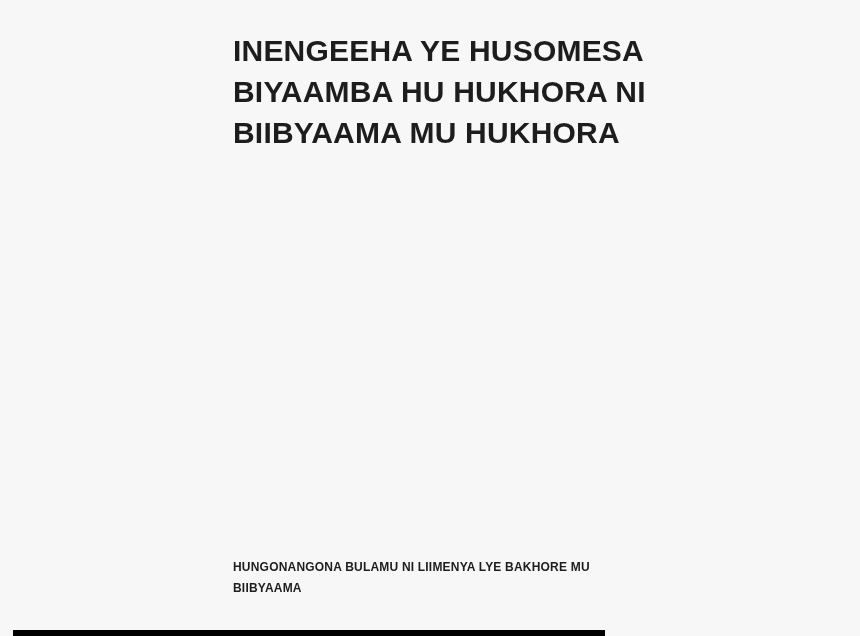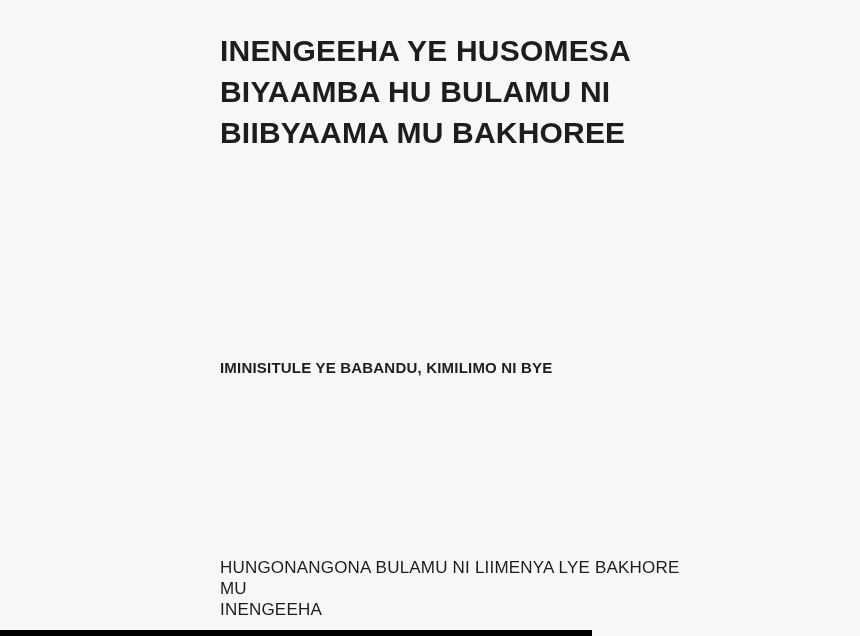--- a/index.html
+++ b/index.html
@@ -11,20 +11,21 @@
     height: 636px;
     position: relative;
     overflow: hidden;
     background: #f7f7f7;
     font-family: "Liberation Sans", sans-serif;
     color: #1d1d1d;
   }
   .page {
     position: absolute;
     inset: 0;
+    margin-left: 13px;
   }
   .title-block {
     position: absolute;
     left: 220px;
     top: 30px;
     width: 430px;
     font-weight: 700;
     font-size: 30px;
     line-height: 41px;
     letter-spacing: 0.2px;
@@ -37,49 +38,48 @@
     font-weight: 700;
     font-size: 15px;
     line-height: 21px;
     letter-spacing: 0.2px;
   }
   .section-block {
     position: absolute;
     left: 220px;
     top: 557px;
     width: 470px;
-    font-weight: 400;
-    font-size: 17px;
+    font-weight: 700;
+    font-size: 12px;
     line-height: 21px;
     letter-spacing: 0.2px;
   }
   .bottom-bar {
     position: absolute;
     left: 0;
     bottom: 0;
     width: 592px;
     height: 6px;
     background: #000000;
   }
 </style>
 </head>
 <body style="background: rgb(247, 247, 247); color: rgb(29, 29, 29);">
 
 <main class="page">
 
   <section class="title-block">
     <div>INENGEEHA YE HUSOMESA</div>
-    <div>BIYAAMBA HU BULAMU NI</div>
-    <div>BIIBYAAMA MU BAKHOREE</div>
+    <div>BIYAAMBA HU HUKHORA NI</div>
+    <div>BIIBYAAMA MU HUKHORA</div>
   </section>
 
   <section class="ministry-block">
-    <div>IMINISITULE YE BABANDU, KIMILIMO NI BYE</div>
   </section>
 
   <section class="section-block">
     <div>HUNGONANGONA BULAMU NI LIIMENYA LYE BAKHORE MU</div>
-    <div>INENGEEHA</div>
+    <div>BIIBYAAMA</div>
   </section>
 
   <div class="bottom-bar" style="background-color: rgb(0, 0, 0);"></div>
 
 </main>
 
 </body></html>

